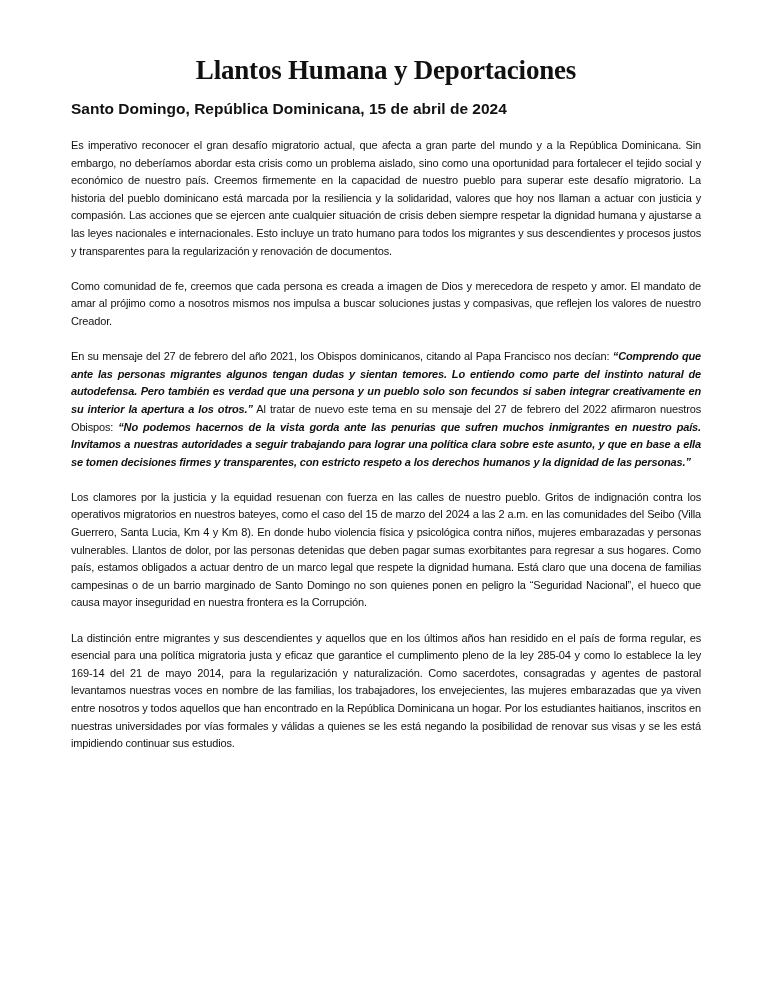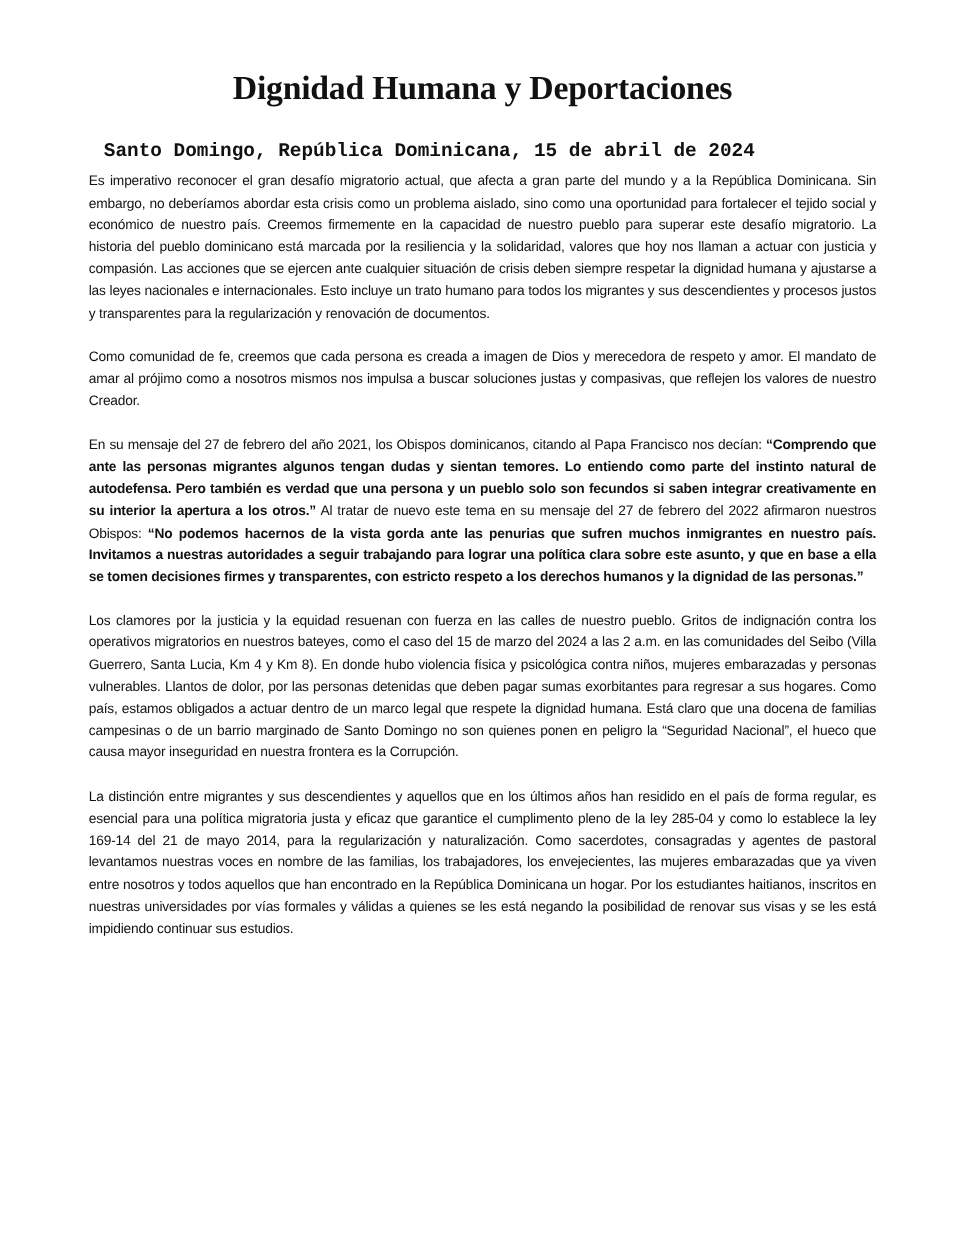--- a/index.html
+++ b/index.html
@@ -8,42 +8,42 @@
   .title {
     font-family: "Liberation Serif", serif;
     font-weight: bold;
     font-size: 27px;
     text-align: center;
     margin: 0;
     position: absolute; top: 55px; left: 0; width: 630px;
     letter-spacing: -0.2px;
   }
   .dateline {
-    font-family: Liberation Mono, monospace;
+    font-family: Liberation Sans, sans-serif;
     font-weight: bold;
     font-size: 15.5px;
-    position: absolute; top: 100px; left: 0; margin: 12px;
+    position: absolute; top: 100px; left: 0; margin: 0;
     white-space: nowrap;
   }
   .body {
     position: absolute; top: 137px; left: 0; width: 630px;
     font-family: "Liberation Sans", sans-serif;
     font-size: 11px;
     line-height: 17.6px;
     text-align: justify;
     letter-spacing: -0.15px;
   }
   .body p { margin: 0 0 17.6px 0; }
-  .quote { font-weight: bold; }
+  .quote { font-weight: bold; font-style: italic; }
 </style>
 </head>
 <body>
 
 <div class="page">
-  <h1 class="title">Dignidad Humana y Deportaciones</h1>
+  <h1 class="title">Llantos Humana y Deportaciones</h1>
   <p class="dateline">Santo Domingo, República Dominicana, 15 de abril de 2024</p>
 
   <div class="body">
     <p>Es imperativo reconocer el gran desafío migratorio actual, que afecta a gran parte del mundo y a la República Dominicana. Sin embargo, no deberíamos abordar esta crisis como un problema aislado, sino como una oportunidad para fortalecer el tejido social y económico de nuestro país. Creemos firmemente en la capacidad de nuestro pueblo para superar este desafío migratorio. La historia del pueblo dominicano está marcada por la resiliencia y la solidaridad, valores que hoy nos llaman a actuar con justicia y compasión. Las acciones que se ejercen ante cualquier situación de crisis deben siempre respetar la dignidad humana y ajustarse a las leyes nacionales e internacionales. Esto incluye un trato humano para todos los migrantes y sus descendientes y procesos justos y transparentes para la regularización y renovación de documentos.</p>
     <p>Como comunidad de fe, creemos que cada persona es creada a imagen de Dios y merecedora de respeto y amor. El mandato de amar al prójimo como a nosotros mismos nos impulsa a buscar soluciones justas y compasivas, que reflejen los valores de nuestro Creador.</p>
     <p><span>En su mensaje del 27 de febrero del año 2021, los Obispos dominicanos, citando al Papa Francisco nos decían: </span><span class="quote">“Comprendo que ante las personas migrantes algunos tengan dudas y sientan temores. Lo entiendo como parte del instinto natural de autodefensa. Pero también es verdad que una persona y un pueblo solo son fecundos si saben integrar creativamente en su interior la apertura a los otros.”</span><span> Al tratar de nuevo este tema en su mensaje del 27 de febrero del 2022 afirmaron nuestros Obispos: </span><span class="quote">“No podemos hacernos de la vista gorda ante las penurias que sufren muchos inmigrantes en nuestro país. Invitamos a nuestras autoridades a seguir trabajando para lograr una política clara sobre este asunto, y que en base a ella se tomen decisiones firmes y transparentes, con estricto respeto a los derechos humanos y la dignidad de las personas.”</span></p>
     <p>Los clamores por la justicia y la equidad resuenan con fuerza en las calles de nuestro pueblo. Gritos de indignación contra los operativos migratorios en nuestros bateyes, como el caso del 15 de marzo del 2024 a las 2 a.m. en las comunidades del Seibo (Villa Guerrero, Santa Lucia, Km 4 y Km 8). En donde hubo violencia física y psicológica contra niños, mujeres embarazadas y personas vulnerables. Llantos de dolor, por las personas detenidas que deben pagar sumas exorbitantes para regresar a sus hogares. Como país, estamos obligados a actuar dentro de un marco legal que respete la dignidad humana. Está claro que una docena de familias campesinas o de un barrio marginado de Santo Domingo no son quienes ponen en peligro la “Seguridad Nacional”, el hueco que causa mayor inseguridad en nuestra frontera es la Corrupción.</p>
     <p>La distinción entre migrantes y sus descendientes y aquellos que en los últimos años han residido en el país de forma regular, es esencial para una política migratoria justa y eficaz que garantice el cumplimento pleno de la ley 285-04 y como lo establece la ley 169-14 del 21 de mayo 2014, para la regularización y naturalización. Como sacerdotes, consagradas y agentes de pastoral levantamos nuestras voces en nombre de las familias, los trabajadores, los envejecientes, las mujeres embarazadas que ya viven entre nosotros y todos aquellos que han encontrado en la República Dominicana un hogar. Por los estudiantes haitianos, inscritos en nuestras universidades por vías formales y válidas a quienes se les está negando la posibilidad de renovar sus visas y se les está impidiendo continuar sus estudios.</p>
   </div>
 </div>

